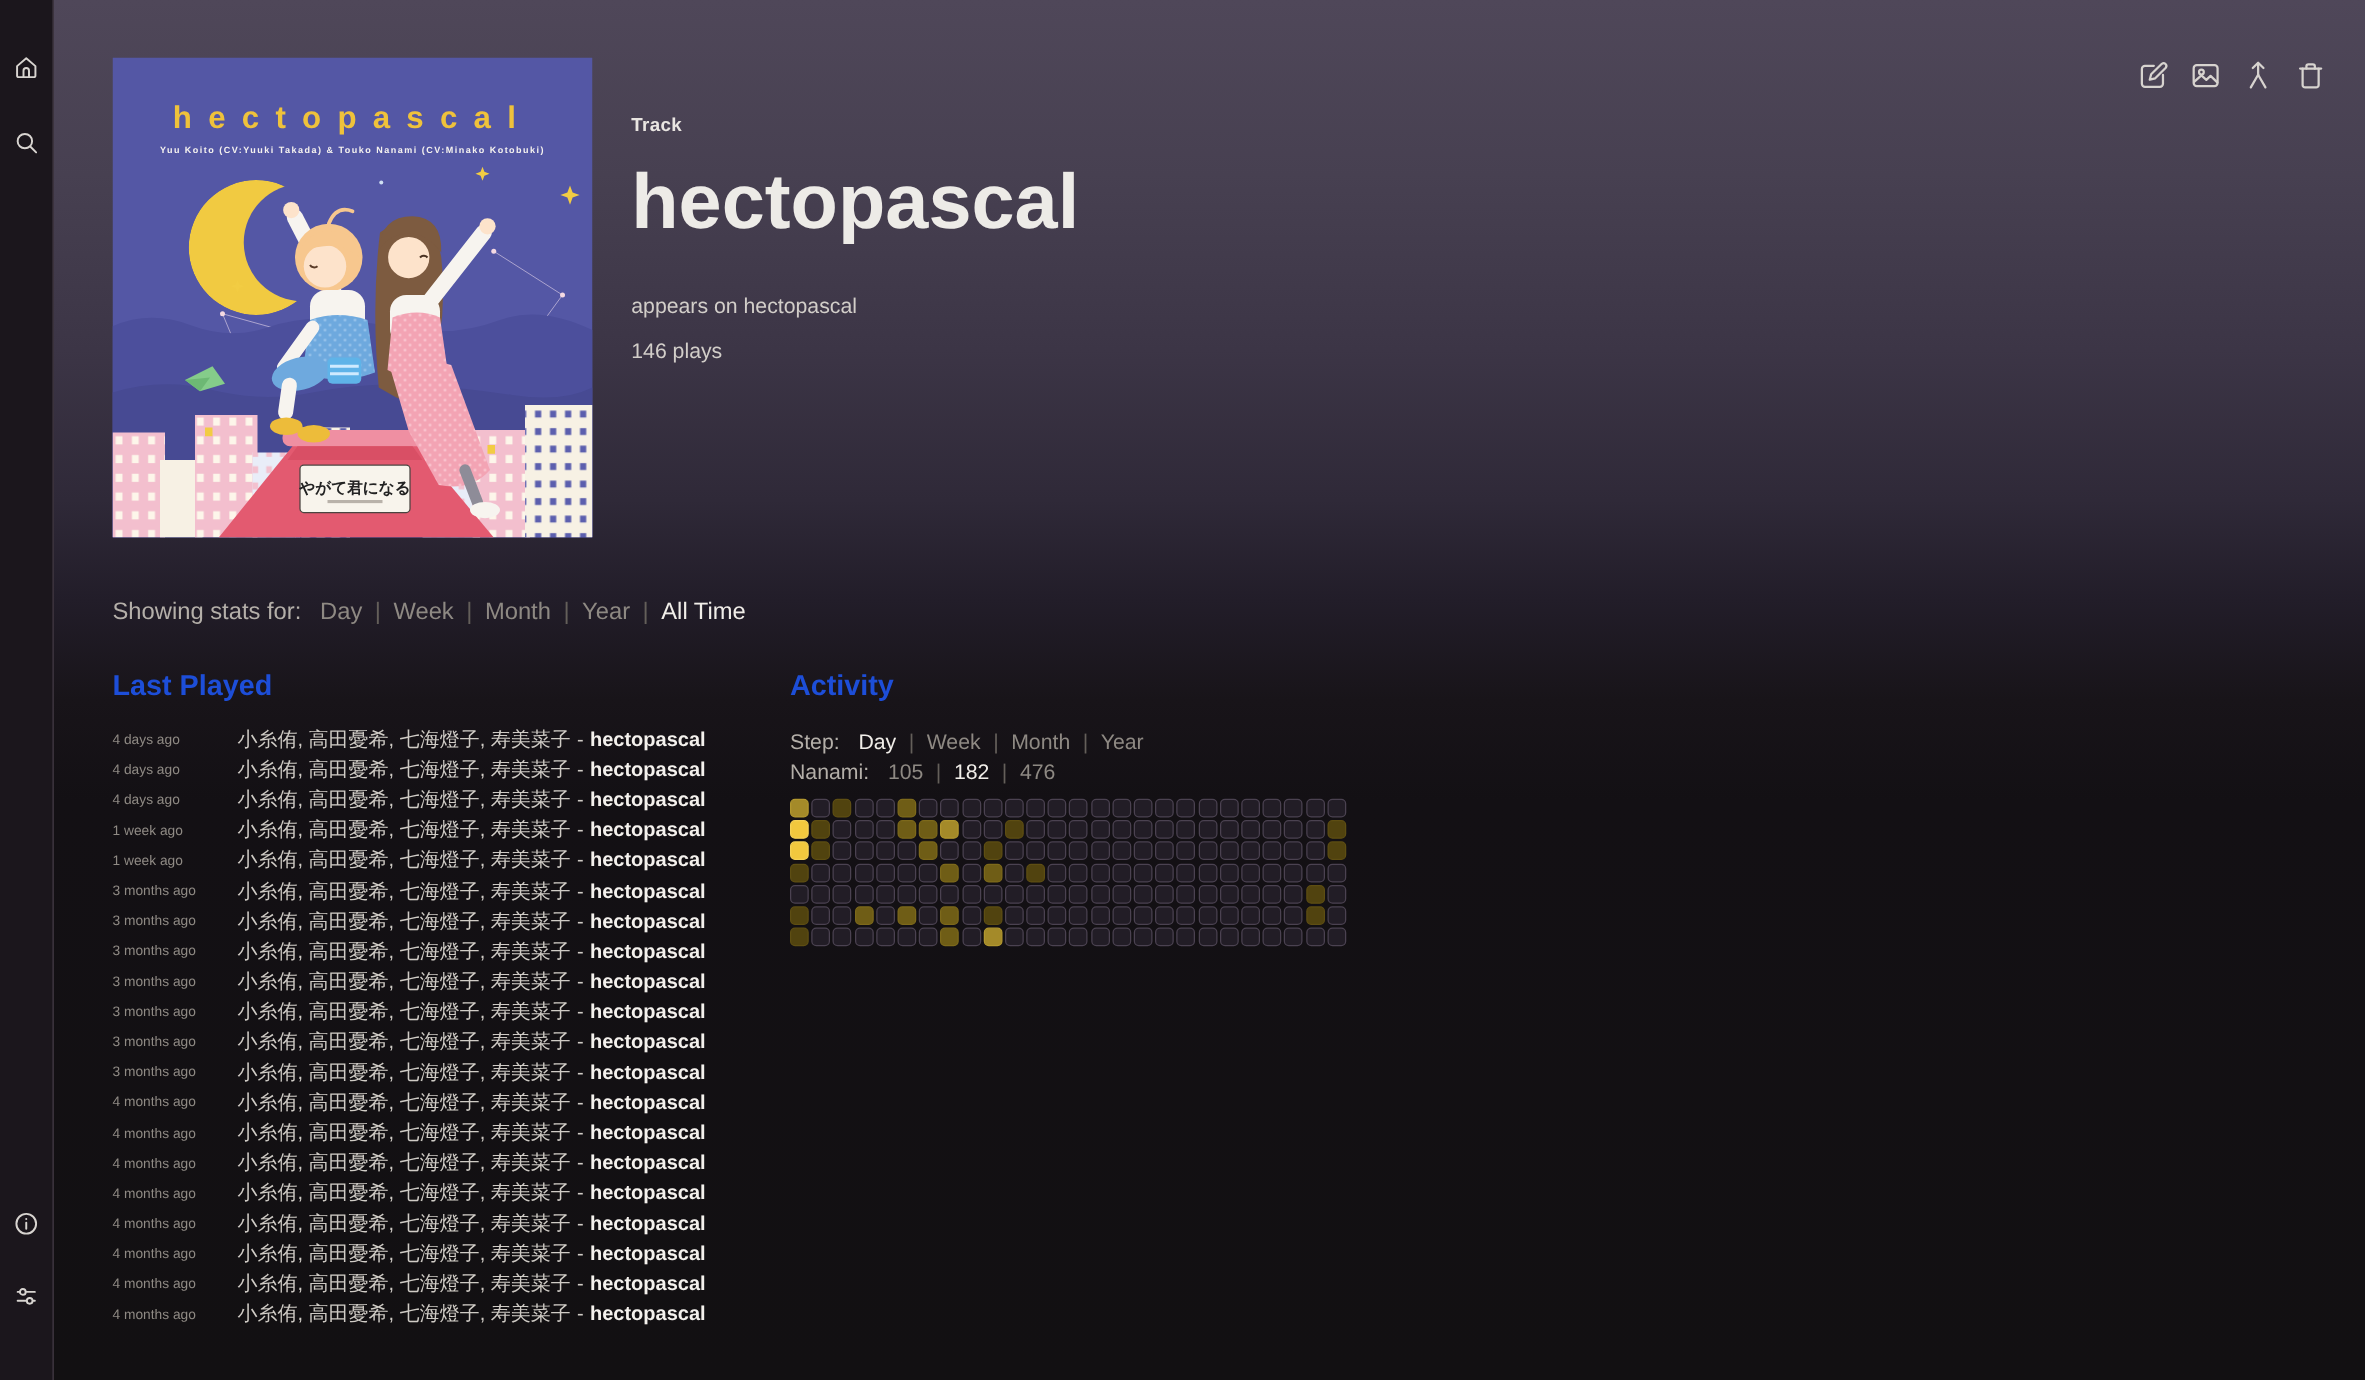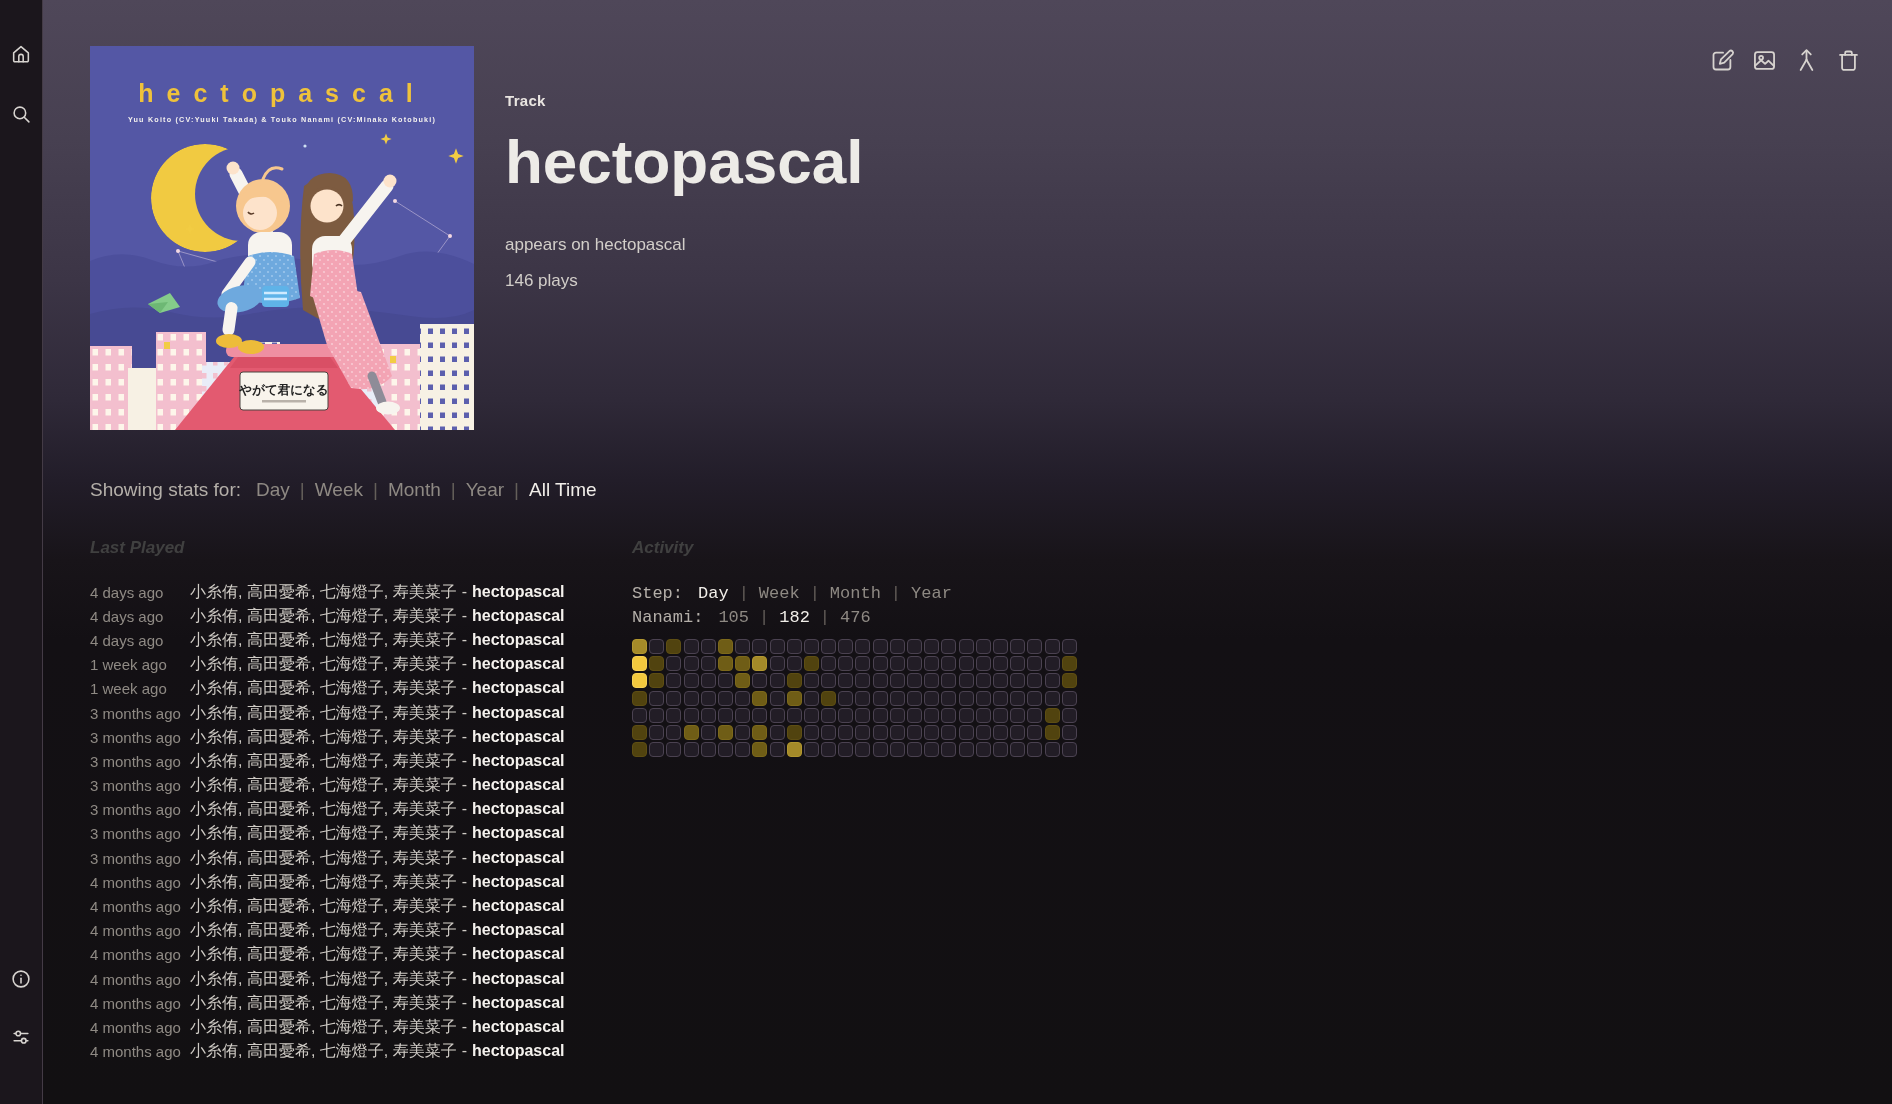--- a/index.html
+++ b/index.html
@@ -28,31 +28,31 @@
   .action-btn { width:27px; height:27px; cursor:pointer; }
   .action-btn svg { width:27px; height:27px; stroke:#d7d3cf; fill:none; stroke-width:1.6; stroke-linecap:round; stroke-linejoin:round; }
   
   .filter-row { position:absolute; left:90px; top:479px; font-size:19px; white-space:nowrap; }
   .row-label { color:#b4afa9; margin-right:10px; }
   .opt { color:#8e8983; margin:0 5px; cursor:pointer; }
   .opt.selected { color:#f1eee9; }
   .sep { color:#645f5a; margin:0 5px; }
   
   .last-played { position:absolute; left:90px; top:534px; width:500px; }
-  .section-heading { font-size:17px; font-weight:700; color:#404040; line-height:28px;font-style:italic; }
+  .section-heading { font-size:23px; font-weight:700; color:#1d4ed8; line-height:28px; }
   .lp-rows { margin-top:18px; }
   .lp-row { display:flex; height:24.2px; align-items:center; font-size:16px; }
-  .lp-time { width:100px; flex:none; color:#8f8a84; font-size:15px; cursor:pointer; }
+  .lp-time { width:100px; flex:none; color:#8f8a84; font-size:11px; cursor:pointer; }
   .lp-desc { color:#cfcbc5; white-space:nowrap; }
   .lp-artists { cursor:pointer; }
   .lp-sep { margin:0 5px; color:#cfcbc5; }
   .lp-track { font-weight:700; color:#f4f1ed; cursor:pointer; }
   
   .activity { position:absolute; left:632px; top:534px; }
-  .act-row { margin-top:0; font-size:17px; line-height:24px; white-space:nowrap;font-family:Liberation Mono, monospace; }
+  .act-row { margin-top:0; font-size:17px; line-height:24px; white-space:nowrap; }
   .act-row.first { margin-top:20px; }
   .heatmap { margin-top:9px; display:grid; grid-template-columns:repeat(26,15px); grid-auto-rows:15px; gap:2.2px; }
   .cell { width:15px; height:15px; border-radius:4px; border:1.5px solid #4b4251; background:#221d26; cursor:pointer; }
 </style>
 </head>
 <body>
 
 <div class="sidebar">
   <div class="side-icon" style="top:43px">
     <svg viewBox="0 0 24 24">

